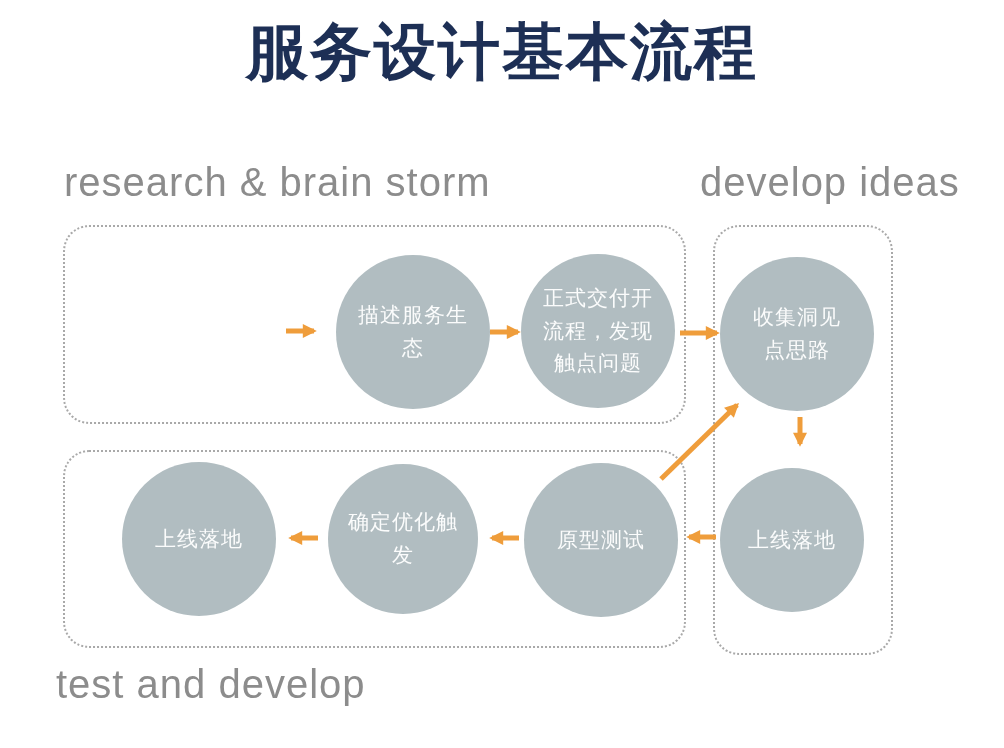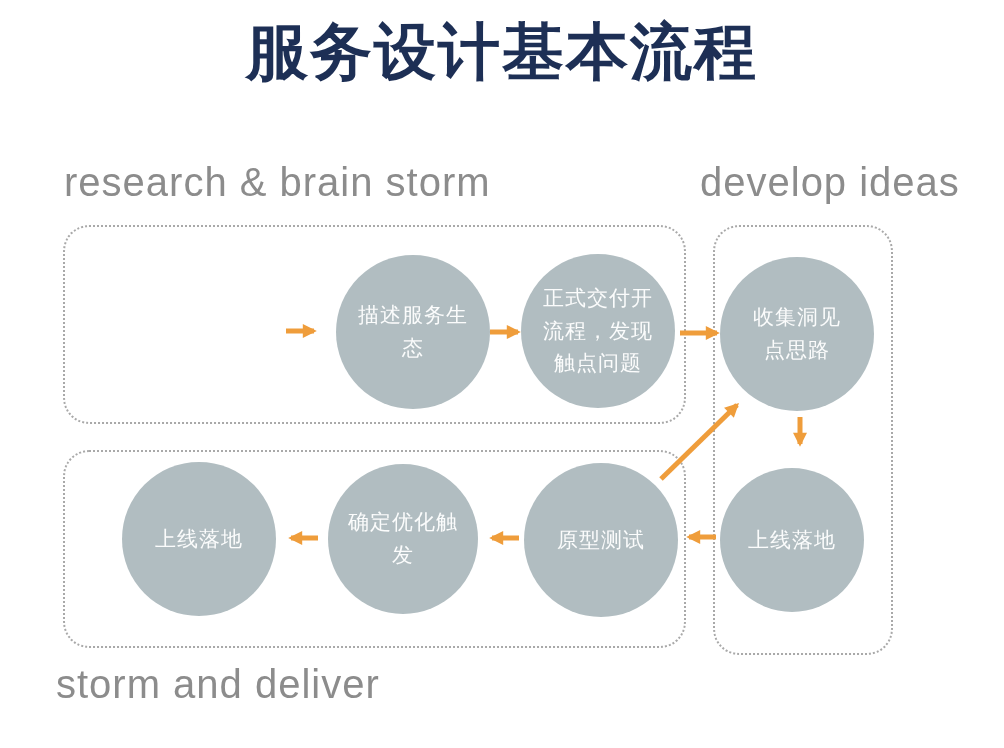--- a/index.html
+++ b/index.html
@@ -86,21 +86,21 @@
 </style>
 </head>
 <body>
 
 <div class="canvas">
 
   <div class="title">服务设计基本流程</div>
 
   <div class="section-label label-research">research &amp; brain storm</div>
   <div class="section-label label-develop">develop ideas</div>
-  <div class="section-label label-test">storm and deliver</div>
+  <div class="section-label label-test">test and develop</div>
 
   <div class="group-box box-research"></div>
   <div class="group-box box-test"></div>
   <div class="group-box box-develop"></div>
 
   <div class="node node-2">描述服务生
 态</div>
   <div class="node node-3">正式交付开
 流程，发现
 触点问题</div>

